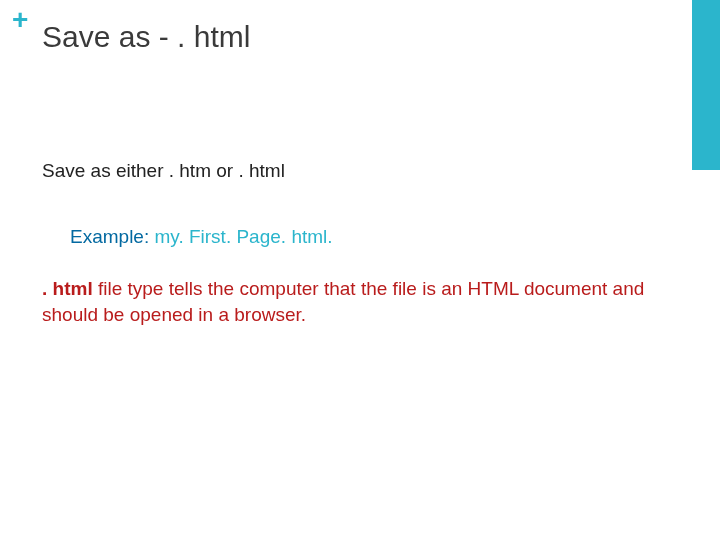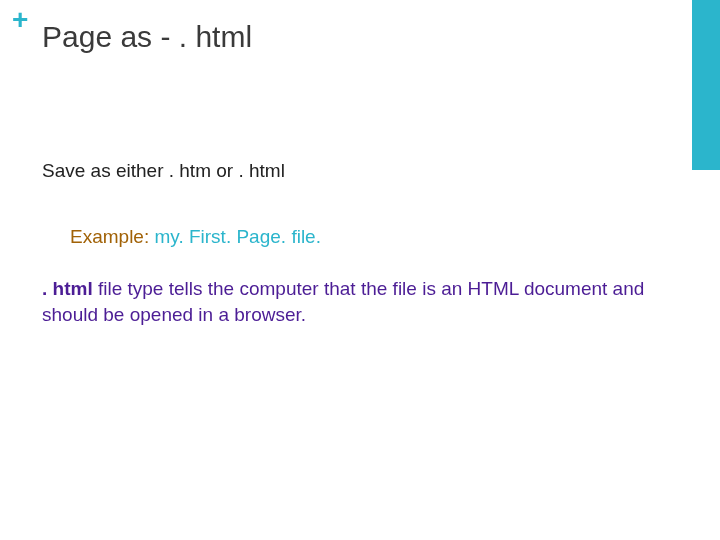--- a/index.html
+++ b/index.html
@@ -50,45 +50,45 @@
       font-size: 19px;
       color: #222;
       margin-bottom: 44px;
     }
     .line2 {
       font-size: 19px;
       margin-left: 28px;
       margin-bottom: 28px;
     }
     .line2 .example-label {
-      color: #a16207;
+      color: #0369a1;
       text-align: center;
     }
     .line2 .example-value {
       color: #2bb5cc;
     }
     .line3 {
       font-size: 19px;
-      color: #4c1d95;
+      color: #b91c1c;
       line-height: 1.35;
     }
     .line3 .bold {
       font-weight: bold;
     }
   </style>
 </head>
 <body>
 
 <div class="accent-bar"></div>
 
 <div class="plus-icon">+</div>
 
-<h1 class="slide-title">Page as - . html</h1>
+<h1 class="slide-title">Save as - . html</h1>
 
 <div class="content">
   <div class="line1">Save as either . htm or . html</div>
   <div class="line2">
-    <span class="example-label">Example:   </span><span class="example-value">my. First. Page. file.</span>
+    <span class="example-label">Example:   </span><span class="example-value">my. First. Page. html.</span>
   </div>
   <div class="line3">
     <span class="bold">. html</span><span> file type tells the computer that the file is an HTML document and should be opened in a browser.</span>
   </div>
 </div>
 
 </body></html>

